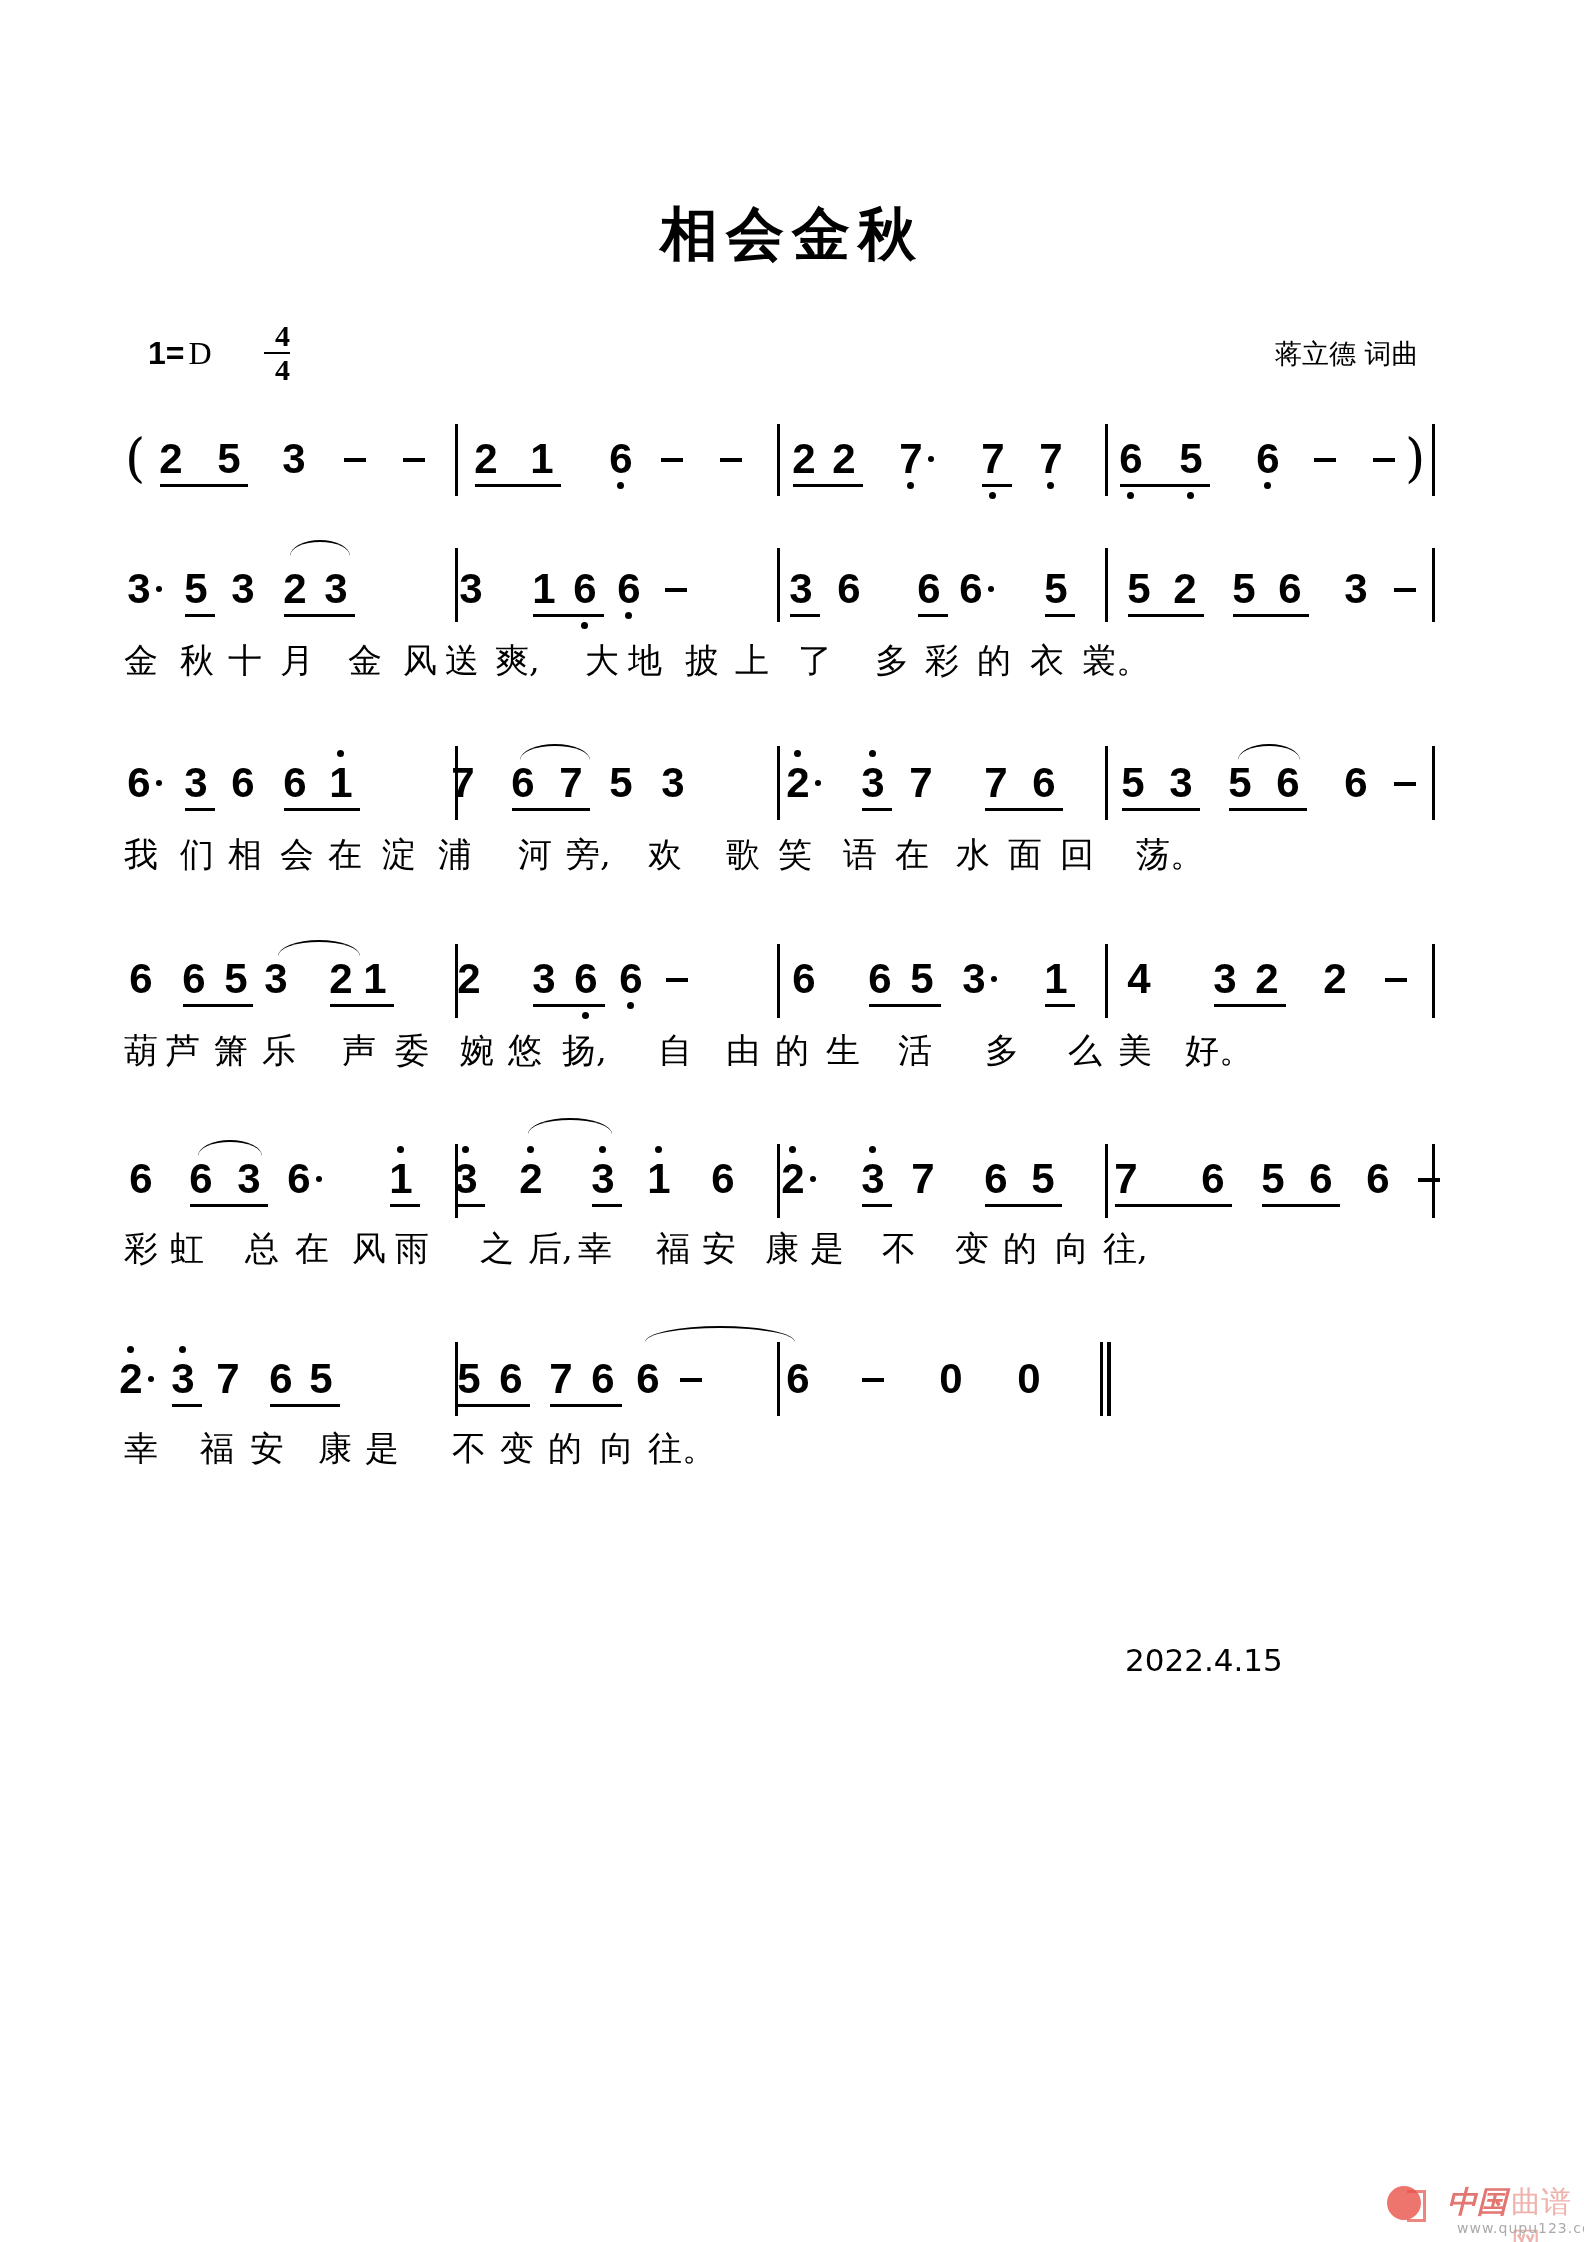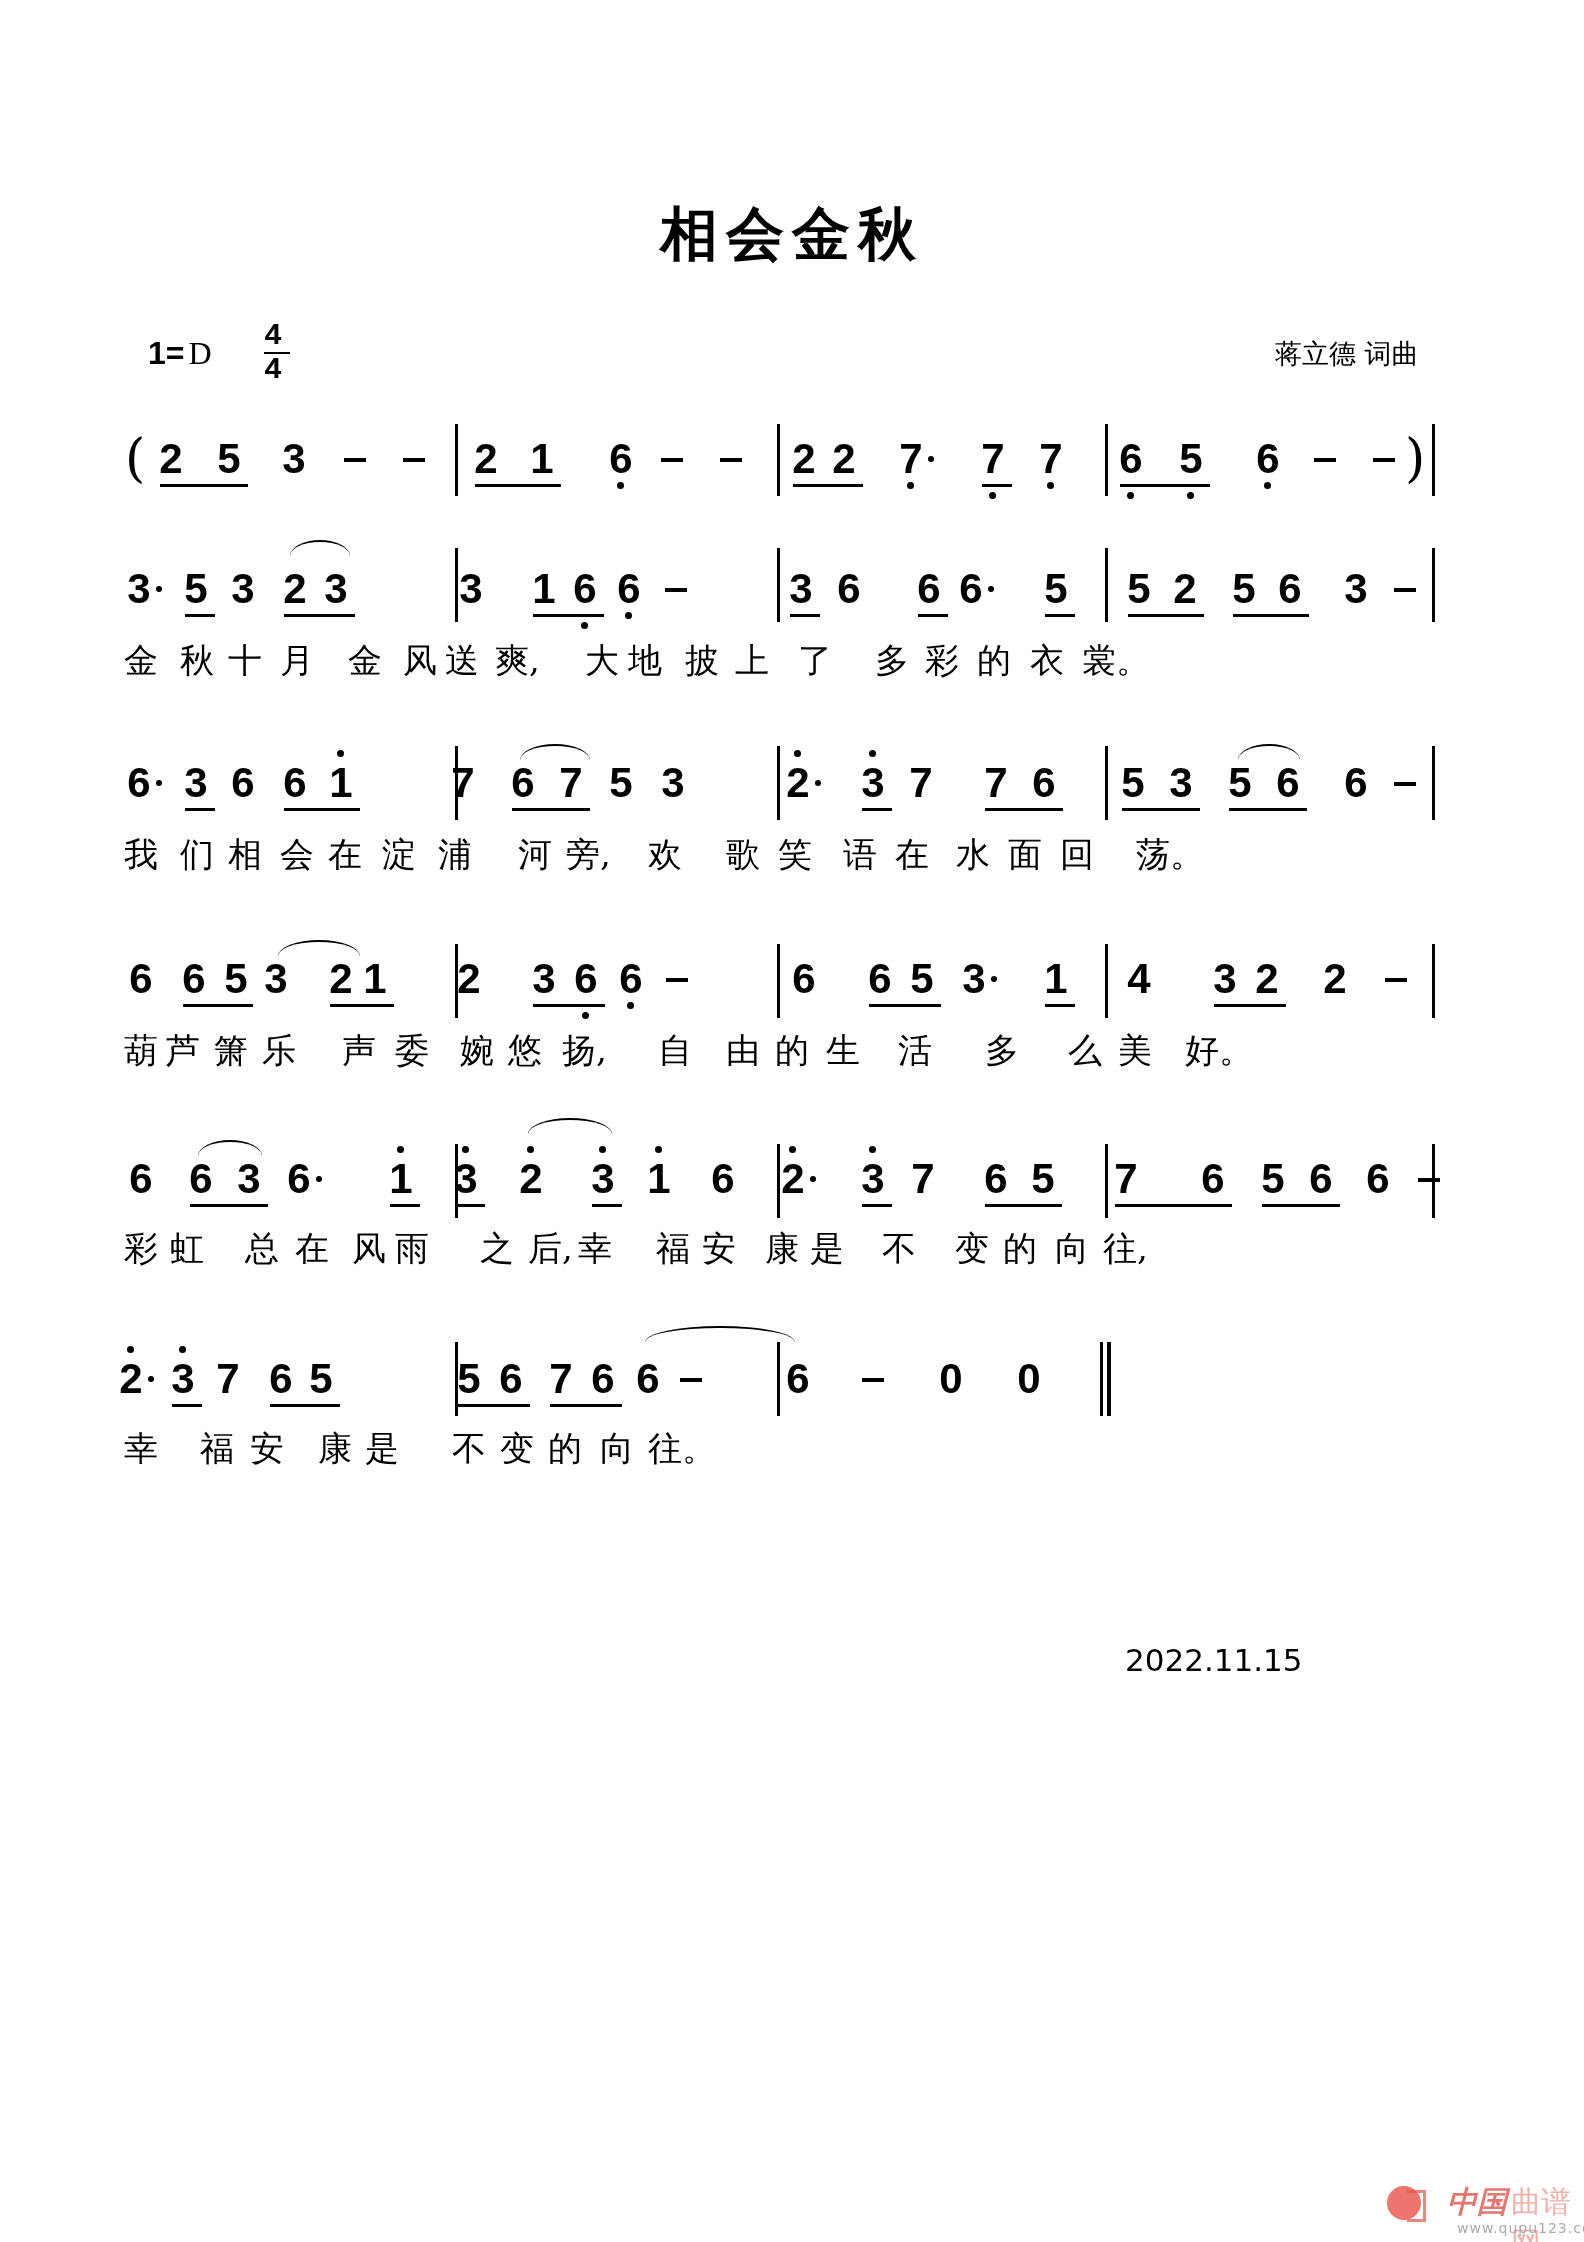--- a/index.html
+++ b/index.html
@@ -1,21 +1,21 @@
 <!DOCTYPE html>
 <html><head>
 <meta charset="utf-8">
 <style>
   html,body{margin:0;padding:0;background:#ffffff;}
   body{width:1584px;height:2242px;position:relative;overflow:hidden;font-family:"DejaVu Sans",sans-serif;color:#000;}
   .abs{position:absolute;}
   #title{left:0;width:1584px;top:196px;text-align:center;font-family:"DejaVu Serif",serif;font-size:58px;font-weight:bold;letter-spacing:8px;}
   #key{left:148px;top:335px;font-family:"Liberation Sans",sans-serif;font-size:32px;font-weight:bold;}
   #key .d{font-weight:normal;font-family:"Liberation Serif",serif;margin-left:4px;}
-  #timesig{left:264px;top:322px;width:26px;text-align:left;font-family:Liberation Mono, monospace;font-size:30px;font-weight:bold;line-height:28px;}
+  #timesig{left:264px;top:322px;width:26px;text-align:right;font-family:Liberation Serif, serif;font-size:30px;font-weight:bold;line-height:28px;}
   #timesig .bar{display:block;height:2px;background:#000;margin:2px 0;}
   #credit{left:1275px;top:336px;font-family:"DejaVu Serif",serif;font-size:27px;}
   #date{left:1125px;top:1642px;font-family:"DejaVu Sans",sans-serif;font-size:31px;}
   .note{position:absolute;font-family:"Liberation Sans",sans-serif;font-weight:bold;font-size:42px;line-height:42px;width:30px;text-align:center;}
   .dash{position:absolute;height:4px;width:22px;background:#000;}
   .barline{position:absolute;width:2.5px;background:#000;}
   .uline{position:absolute;height:3px;background:#000;}
   .odot{position:absolute;width:7px;height:7px;border-radius:50%;background:#000;}
   .adot{position:absolute;width:6px;height:6px;border-radius:50%;background:#000;}
   .slur{position:absolute;border-top:2.5px solid #000;border-radius:50% 50% 0 0 / 100% 100% 0 0;height:14px;}
@@ -346,21 +346,21 @@
     <div class="lyric" style="left: 250px; top: 1428px;">安</div>
     <div class="lyric" style="left: 318px; top: 1428px;">康</div>
     <div class="lyric" style="left: 365px; top: 1428px;">是</div>
     <div class="lyric" style="left: 452px; top: 1428px;">不</div>
     <div class="lyric" style="left: 500px; top: 1428px;">变</div>
     <div class="lyric" style="left: 548px; top: 1428px;">的</div>
     <div class="lyric" style="left: 600px; top: 1428px;">向</div>
     <div class="lyric" style="left: 648px; top: 1428px;">往。</div>
   </div>
 
-<div id="date" class="abs">2022.11.15</div>
+<div id="date" class="abs">2022.4.15</div>
 
 <div id="wm" class="abs">
   <div class="logo"></div>
   <div class="logo2"></div>
   <span class="t1">中国</span>
   <span class="t2">曲谱网</span>
   <span class="url">www.qupu123.com</span>
 </div>
 
 </body></html>

